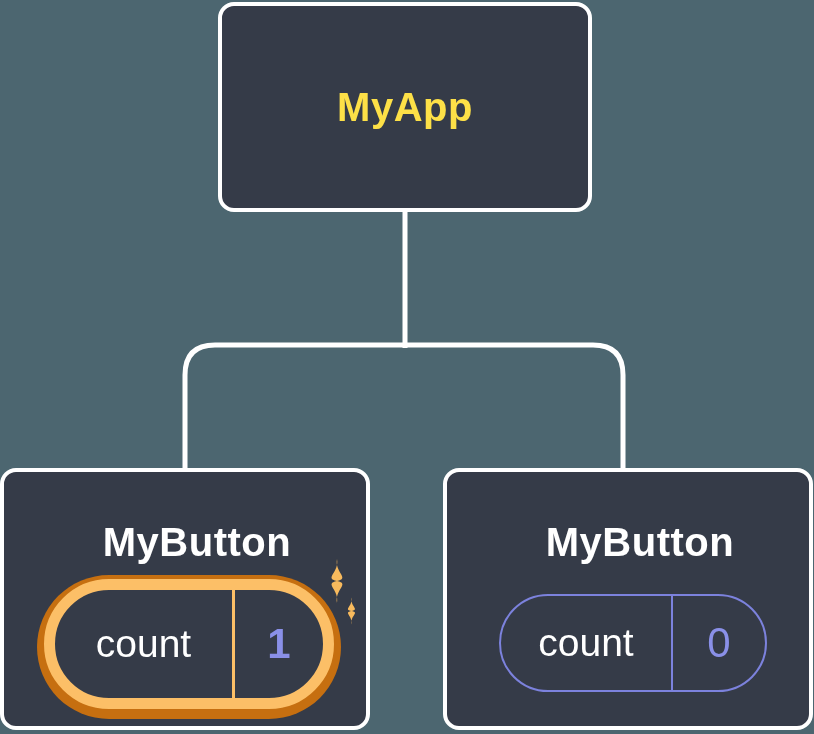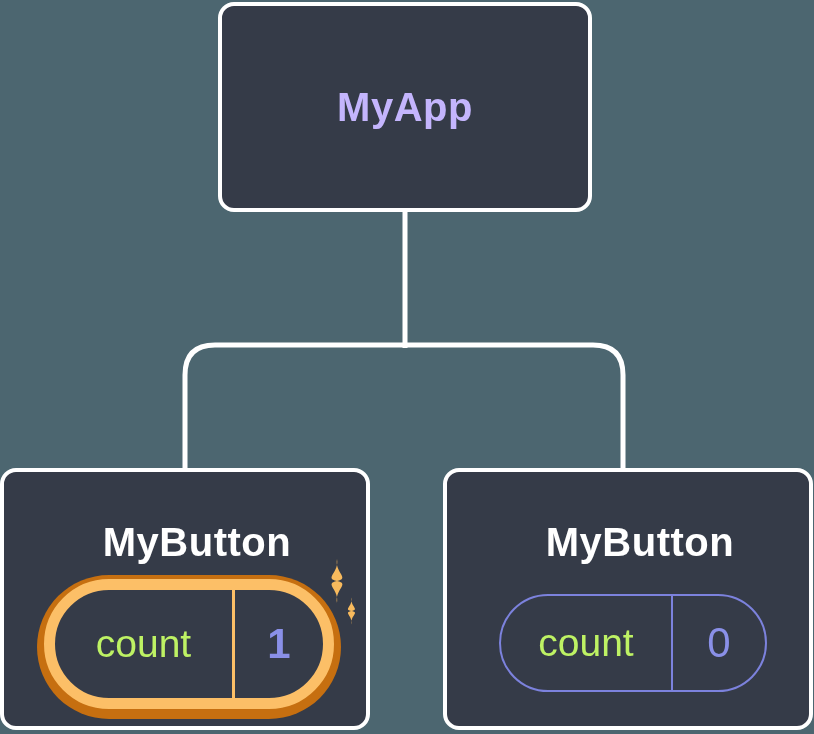--- a/index.html
+++ b/index.html
@@ -23,21 +23,21 @@
   }
   .node-root {
     left: 218px; top: 2px; width: 374px; height: 210px;
     display: flex; align-items: center; justify-content: center;
   }
   .node-child-left  { left: 0px;   top: 468px; width: 370px; height: 262px; }
   .node-child-right { left: 443px; top: 468px; width: 370px; height: 262px; }
 
   .node-title {
     font-size: 40px; font-weight: 600; letter-spacing: 0.5px;
-    color: #c4b5fd; white-space: nowrap;
+    color: #fde047; white-space: nowrap;
   }
   .child-title {
     position: absolute; top: 48px; left: 12px; width: 100%;
     text-align: center;
     font-size: 40px; font-weight: 600; letter-spacing: 0.5px;
   }
 
   
   .pill-hot {
     position: absolute; left: 40px; top: 107px;
@@ -72,21 +72,21 @@
   .pill-cool .pill-seg-label {
     flex: 1 1 auto;
     border-right: 2.5px solid #7c82dd;
     display: flex; align-items: center; justify-content: center;
   }
   .pill-cool .pill-seg-value {
     width: 92px; flex: 0 0 auto;
     display: flex; align-items: center; justify-content: center;
   }
 
-  .state-name  { font-size: 39px; color: #bef264; }
+  .state-name  { font-size: 39px; color: #ffffff; }
   .state-value { font-size: 42px; color: #8a90e8; }
   .state-value.bold { font-weight: 700; }
 
   .sparkles { position: absolute; left: 312px; top: 554px; }
 </style>
 </head>
 <body>
 
 <div class="stage">
 

